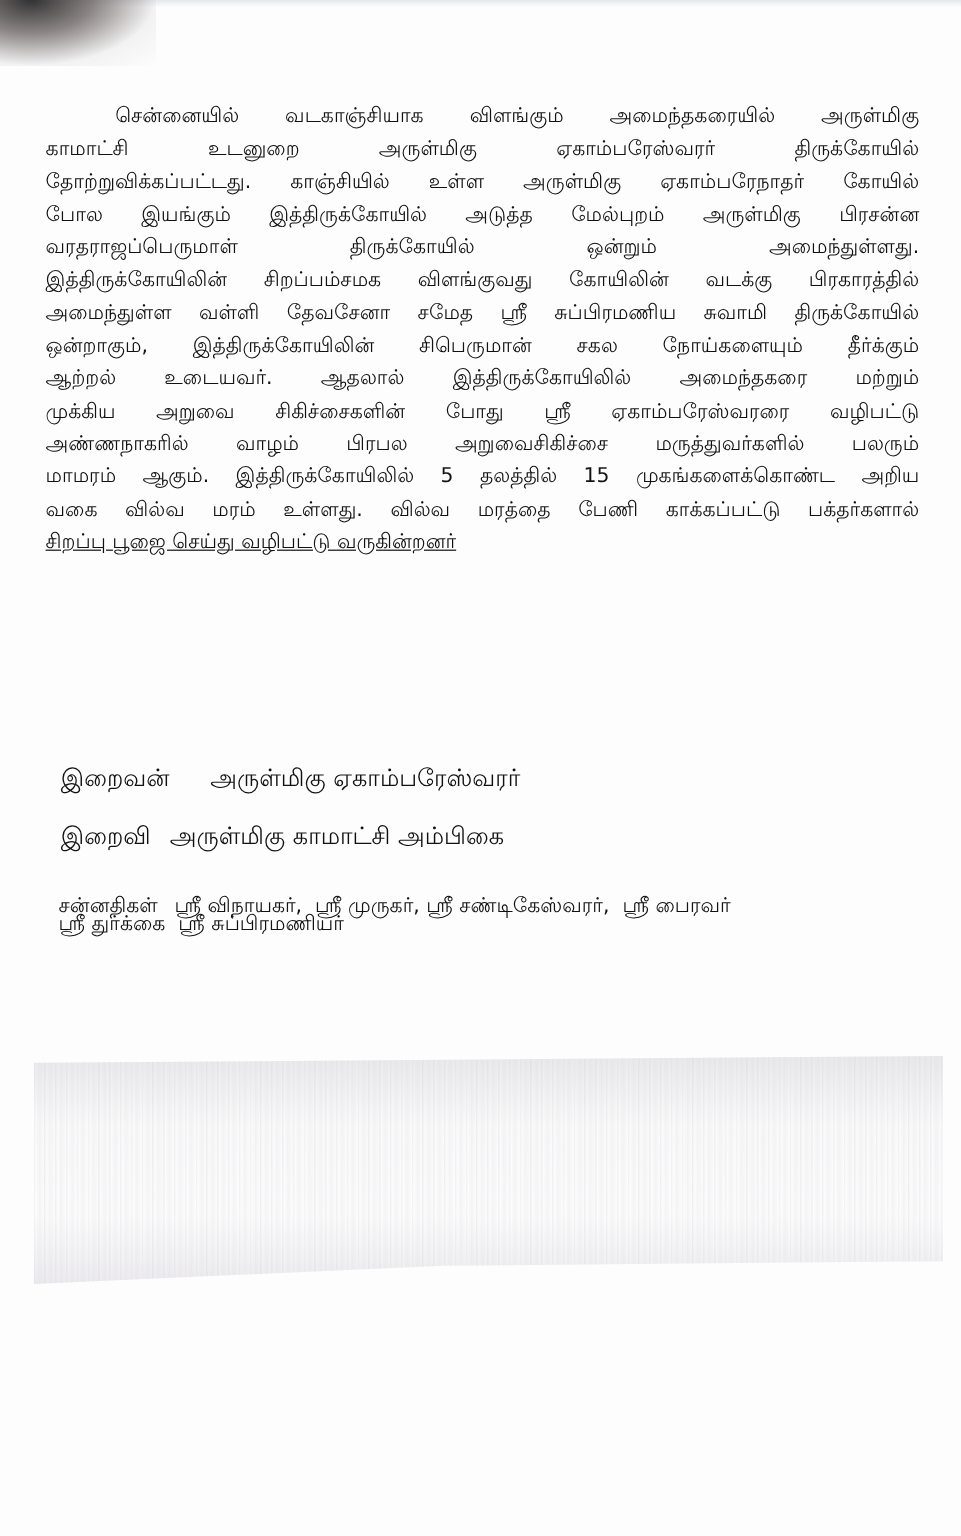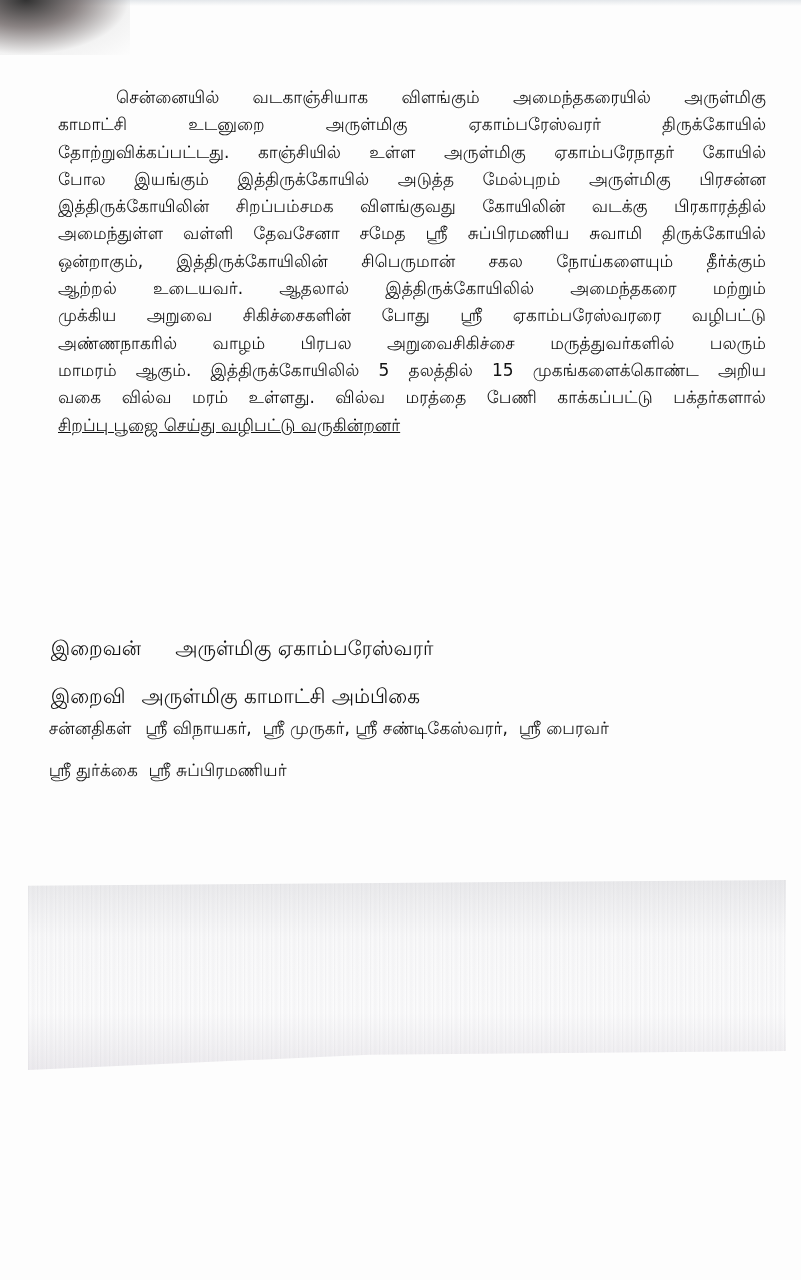--- a/index.html
+++ b/index.html
@@ -15,21 +15,21 @@
   }
   .top-edge {
     position: absolute; left: 0; top: 0; width: 801px; height: 6px;
     background: linear-gradient(to bottom, rgba(180,190,200,0.35), rgba(255,255,255,0));
   }
   .page { position: absolute; left: 38px; top: 84px; width: 728px; }
   .para {
     font-size: 17px; line-height: 27.3px; text-align: justify;
     text-indent: 58px; margin: 0;
   }
-  .para .ln { display: block; text-align: justify; text-align-last: justify; text-indent: 0; margin-left: 20px; }
+  .para .ln { display: block; text-align: justify; text-align-last: justify; text-indent: 0; }
   .para .ln.first { padding-left: 58px; }
   .para .ln.last { text-align-last: left; text-decoration: underline; }
   .entry { font-size: 20px; position: absolute; left: 38px; white-space: pre; }
   .sannathi-line { font-size: 17px; position: absolute; left: 38px; white-space: pre; }
   .scan-block {
     position: absolute; left: 28px; top: 880px; width: 758px; height: 190px;
     background:
       repeating-linear-gradient(90deg, rgba(200,200,205,0.25) 0px, rgba(255,255,255,0) 2px, rgba(210,210,215,0.18) 5px, rgba(255,255,255,0) 9px),
       linear-gradient(to bottom, rgba(225,225,228,0.7) 0%, rgba(245,245,247,0.4) 30%, rgba(250,250,252,0.3) 70%, rgba(225,222,228,0.6) 100%);
     clip-path: polygon(0 3%, 100% 0, 100% 90%, 45% 92%, 0 100%);
@@ -40,40 +40,41 @@
 
 <div class="top-edge"></div>
 <div class="shadow-corner"></div>
 
 <div class="page">
   <p class="para" style="text-indent:0">
     <span class="ln first">சென்னையில் வடகாஞ்சியாக விளங்கும் அமைந்தகரையில் அருள்மிகு</span>
     <span class="ln">காமாட்சி உடனுறை அருள்மிகு ஏகாம்பரேஸ்வரர் திருக்கோயில்</span>
     <span class="ln">தோற்றுவிக்கப்பட்டது. காஞ்சியில் உள்ள அருள்மிகு ஏகாம்பரேநாதர் கோயில்</span>
     <span class="ln">போல இயங்கும் இத்திருக்கோயில் அடுத்த மேல்புறம் அருள்மிகு பிரசன்ன</span>
+    <span class="ln">வரதராஜப்பெருமாள் திருக்கோயில் ஒன்றும் அமைந்துள்ளது.</span>
     <span class="ln">இத்திருக்கோயிலின் சிறப்பம்சமக விளங்குவது கோயிலின் வடக்கு பிரகாரத்தில்</span>
     <span class="ln">அமைந்துள்ள வள்ளி தேவசேனா சமேத ஸ்ரீ சுப்பிரமணிய சுவாமி திருக்கோயில்</span>
     <span class="ln">ஒன்றாகும், இத்திருக்கோயிலின் சிபெருமான் சகல நோய்களையும் தீர்க்கும்</span>
     <span class="ln">ஆற்றல் உடையவர். ஆதலால் இத்திருக்கோயிலில் அமைந்தகரை மற்றும்</span>
     <span class="ln">முக்கிய அறுவை சிகிச்சைகளின் போது ஸ்ரீ ஏகாம்பரேஸ்வரரை வழிபட்டு</span>
     <span class="ln">அண்ணநாகரில் வாழம் பிரபல அறுவைசிகிச்சை மருத்துவர்களில் பலரும்</span>
     <span class="ln">மாமரம் ஆகும். இத்திருக்கோயிலில் 5 தலத்தில் 15 முகங்களைக்கொண்ட அறிய</span>
     <span class="ln">வகை வில்வ மரம் உள்ளது. வில்வ மரத்தை பேணி காக்கப்பட்டு பக்தர்களால்</span>
     <span class="ln last">சிறப்பு பூஜை செய்து வழிபட்டு வருகின்றனர்</span>
   </p>
 </div>
 
 <div class="entry" style="top:612px">
   <span>இறைவன்</span><span style="display:inline-block;width:34px"></span><span>அருள்மிகு ஏகாம்பரேஸ்வரர்</span>
 </div>
 
 <div class="entry" style="top:660px">
   <span>இறைவி</span><span style="display:inline-block;width:16px"></span><span>அருள்மிகு காமாட்சி அம்பிகை</span>
 </div>
 
-<div class="sannathi-line" style="top:698px">
+<div class="sannathi-line" style="top:725px">
   <span>சன்னதிகள்</span><span style="display:inline-block;width:14px"></span><span>ஸ்ரீ விநாயகர்,  ஸ்ரீ முருகர், ஸ்ரீ சண்டிகேஸ்வரர்,  ஸ்ரீ பைரவர்</span>
 </div>
 <div class="sannathi-line" style="top:740px">
   <span>ஸ்ரீ துர்க்கை  ஸ்ரீ சுப்பிரமணியர்</span>
 </div>
 
 <div class="scan-block"></div>
 
 </body></html>

